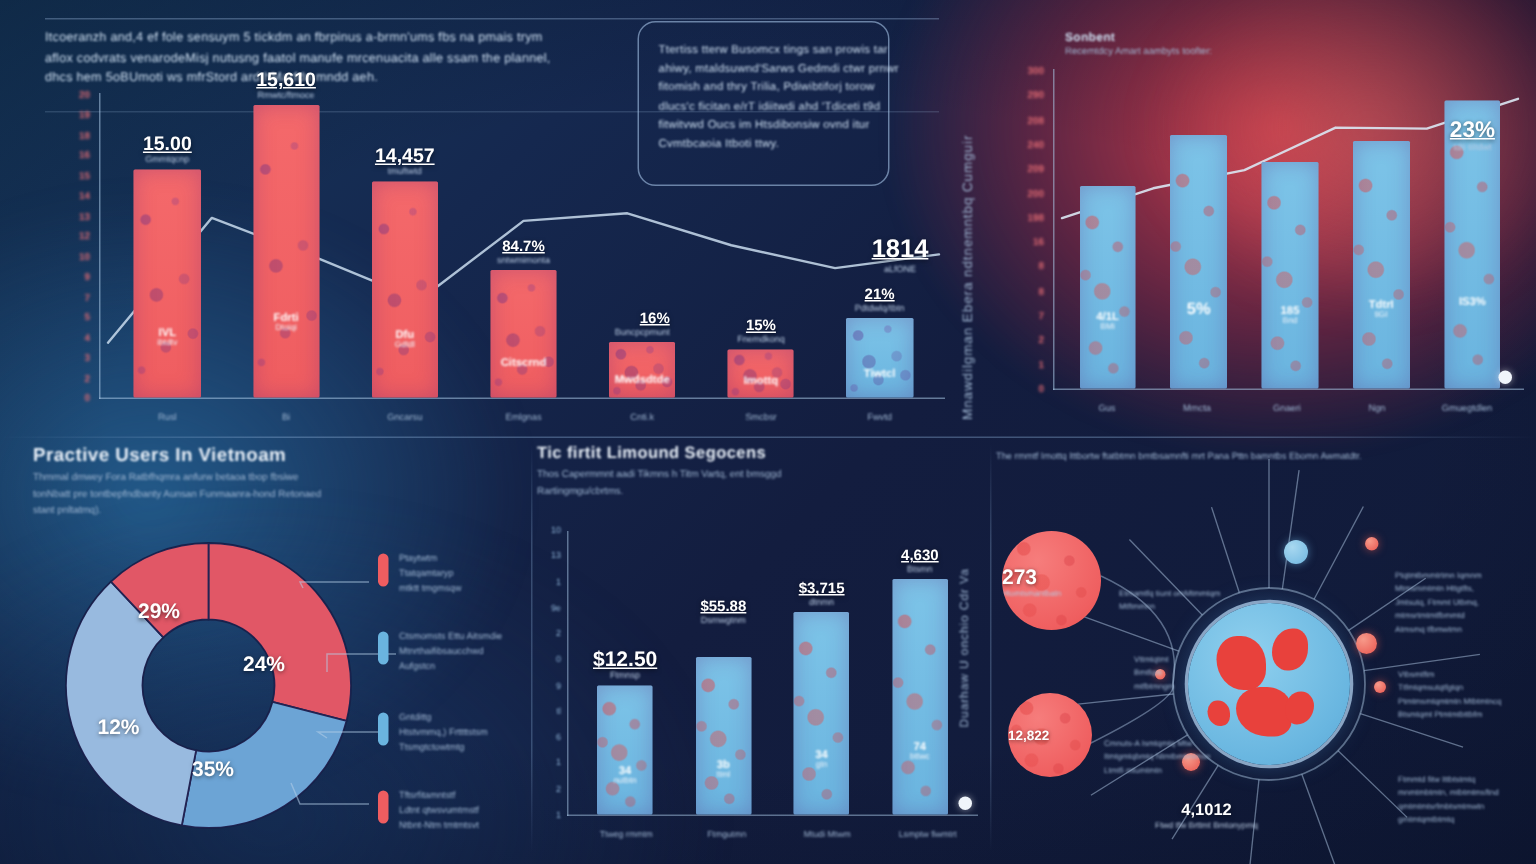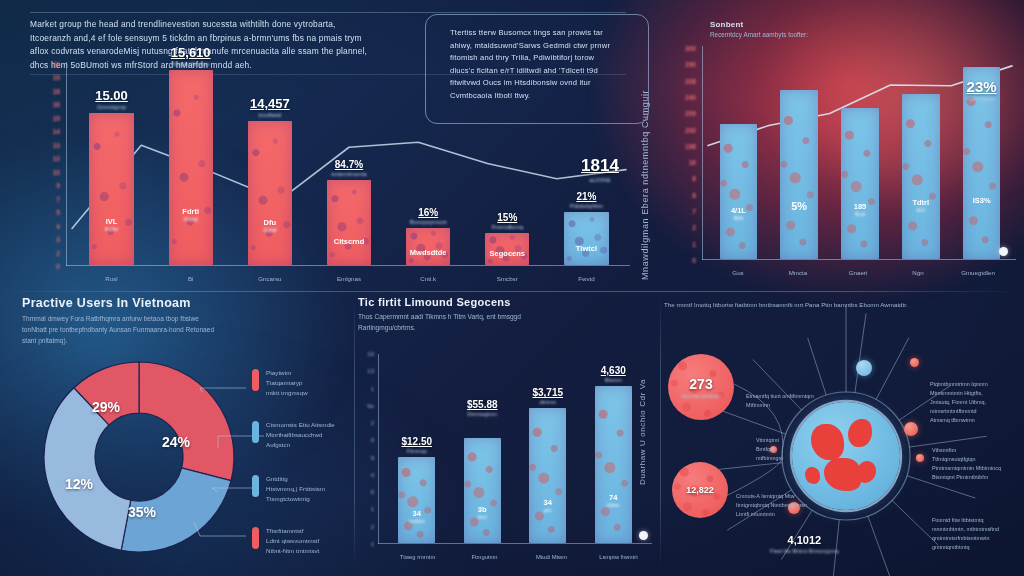--- a/index.html
+++ b/index.html
@@ -84,23 +84,23 @@
   .bar-label .v { display:block; font-size:13px;text-decoration:underline; }
   .bar-label .c { display:block; font-size:6px; margin-top:1px; }
   .inbar { position:absolute; transform:translateX(-50%); text-align:center;
            white-space:nowrap; }
   .inbar .v { display:block; font-size:7.5px; color:#fff; font-weight:bold; filter:blur(.7px); }
   .inbar .c { display:block; font-size:5.6px; color:#f0f4fa; filter:blur(.85px); }
   .xcat { position:absolute; bottom:8px; transform:translateX(-50%);
           font-size:6.2px; white-space:nowrap; }
 
   
-  #panel-callout { position:absolute; left:425px; top:14px; width:224px; height:110px;
+  #panel-callout { position:absolute; left:425px; top:14px; width:168px; height:110px;
     border:1.1px solid rgba(165,195,230,.6); border-radius:12px;
-    padding:12px 24px; font-size:7.6px; line-height:1.66; }
+    padding:12px 13px; font-size:7.6px; line-height:1.66; }
   #panel-callout div { white-space:nowrap; }
 
   
   .vlabel { position:absolute; writing-mode:vertical-rl; transform:rotate(180deg);
             font-size:9px; letter-spacing:.6px; white-space:nowrap; }
 
   
   #panel-top-right { position:absolute; left:672px; top:10px; width:348px; height:280px; }
   .tr-title { position:absolute; left:38px; top:10px; font-size:8px; font-weight:bold; }
   .tr-sub { position:absolute; left:38px; top:21px; font-size:6.4px; }
@@ -140,21 +140,21 @@
 
   
   #panel-network { position:absolute; left:664px; top:296px; width:356px; height:274px; }
   .net-wrap { position:absolute; left:0; top:48px; right:0; bottom:0; }
   .globe { position:absolute; left:128px; top:58px; width:108px; height:108px;
            border-radius:50%; background:radial-gradient(circle at 38% 32%,#8fd0ee,#69b6e0 70%,#5aa6d4);
            box-shadow:0 0 0 2.2px rgba(175,205,235,.75), 0 0 18px rgba(90,160,220,.35);
            overflow:hidden; }
   .landmass { position:absolute; background:#e8413c; border-radius:45% 55% 40% 60%; }
   .bubble { position:absolute; border-radius:50%; overflow:hidden;
-            display:flex; flex-direction:column; align-items:center; justify-content:center;
+            display:flex; flex-direction:column; align-items:flex-start; justify-content:center;
             background:radial-gradient(circle at 36% 30%,#f67d7c,#ef5f60 72%,#e8514f); }
   .bubble .v { font-size:14px; position:relative; z-index:2; }
   .bubble .c { font-size:5.4px; position:relative; z-index:2; margin-top:1px; }
   .node { position:absolute; border-radius:50%;
           background:radial-gradient(circle at 35% 30%,#f79a8a,#e8564f);
           box-shadow:0 0 6px rgba(230,90,80,.6); }
   .node.blue { background:radial-gradient(circle at 35% 30%,#a8d8f0,#6fb6e0);
                box-shadow:0 0 6px rgba(110,180,225,.55); }
   .annot { position:absolute; font-size:5.4px; line-height:1.65; }
   .annot div { white-space:nowrap; }
@@ -176,21 +176,20 @@
   <div class="bg-glow-red2"></div>
   <div class="bg-vignette"></div>
 </div>
 
 <div id="root">
 
   <div id="panel-top-left">
 
     <div class="rule" style="position:absolute;left:8px;right:6px;top:4px;"></div>
     <div id="intro-text">
-      <div class="bt">Market group the head and trendlinevestion sucessta withtilth done vytrobarta,</div>
       <div class="bt">Itcoeranzh and,4 ef fole sensuym 5 tickdm an fbrpinus a-brmn'ums fbs na pmais trym</div>
       <div class="bt">aflox codvrats venarodeMisj nutusng faatol manufe mrcenuacita alle ssam the plannel,</div>
       <div class="bt">dhcs hem 5oBUmoti ws mfrStord ard hMarfdn mndd aeh.</div>
     </div>
     <div class="rule" style="position:absolute;left:8px;right:6px;top:66px;opacity:.55;"></div>
 
     <div class="chart1">
       <div class="axis-y" id="ax1y">
           <div class="t" style="top: 0%;">20</div>
           <div class="t" style="top: 6.66667%;">19</div>
@@ -256,37 +255,37 @@
             <span class="v num" style="font-size: 10px;">84.7%</span>
             <span class="c sub">sntwmimonta</span>
           </div>
           <div class="inbar" style="left: 50%; bottom: 9.24%;">
             <span class="v">Citscrnd</span>
             <span class="c"></span>
           </div>
           <div class="bar red" style="left: 60.2857%; width: 8%; height: 18%;">
             <div class="noise "></div>
           </div>
-          <div class="bar-label" style="left: 64.2857%; bottom: 18%; margin-bottom: 3px;">
+          <div class="bar-label" style="left: 64.2857%; bottom: 18%; margin-bottom: 3px; text-align: right;">
             <span class="v num" style="font-size: 10px;">16%</span>
             <span class="c sub">Buncpcpmunt</span>
           </div>
           <div class="inbar" style="left: 64.2857%; bottom: 3.96%;">
             <span class="v">Mwdsdtde</span>
             <span class="c"></span>
           </div>
           <div class="bar red" style="left: 74.5714%; width: 8%; height: 16%;">
             <div class="noise "></div>
           </div>
           <div class="bar-label" style="left: 78.5714%; bottom: 16%; margin-bottom: 3px;">
             <span class="v num" style="font-size: 10px;">15%</span>
             <span class="c sub">Fnemdkonq</span>
           </div>
           <div class="inbar" style="left: 78.5714%; bottom: 3.52%;">
-            <span class="v">Segocens</span>
+            <span class="v">Imottq</span>
             <span class="c"></span>
           </div>
           <div class="bar blue" style="left: 88.8571%; width: 8%; height: 26%;">
             <div class="noise "></div>
           </div>
           <div class="bar-label" style="left: 92.8571%; bottom: 26%; margin-bottom: 3px;">
             <span class="v num" style="font-size: 10px;">21%</span>
             <span class="c sub">Pdtdwlq/tbtn</span>
           </div>
           <div class="inbar" style="left: 92.8571%; bottom: 5.72%;">
@@ -490,21 +489,21 @@
           <div class="t" style="top: 90.9091%; color: rgb(143, 180, 216);">2</div>
           <div class="t" style="top: 100%; color: rgb(143, 180, 216);">1</div>
         </div>
       <div class="axis2-line-v"></div>
       <div class="axis2-line-h"></div>
       <div class="plot2" id="plot3">
           <div class="bar blue" style="left: 5.5%; width: 14%; height: 46%;">
             <div class="noise redfleck"></div>
           </div>
           <div class="bar-label" style="left: 12.5%; bottom: 46%; margin-bottom: 3px;">
-            <span class="v num" style="font-size: 10px;">$12.50</span>
+            <span class="v num" style="font-size: 14px;">$12.50</span>
             <span class="c sub">Ftmnsp</span>
           </div>
           <div class="inbar" style="left: 12.5%; bottom: 10.12%;">
             <span class="v">34</span>
             <span class="c">nutbtn</span>
           </div>
           <div class="bar blue" style="left: 30.5%; width: 14%; height: 56%;">
             <div class="noise redfleck"></div>
           </div>
           <div class="bar-label" style="left: 37.5%; bottom: 56%; margin-bottom: 21px;">

